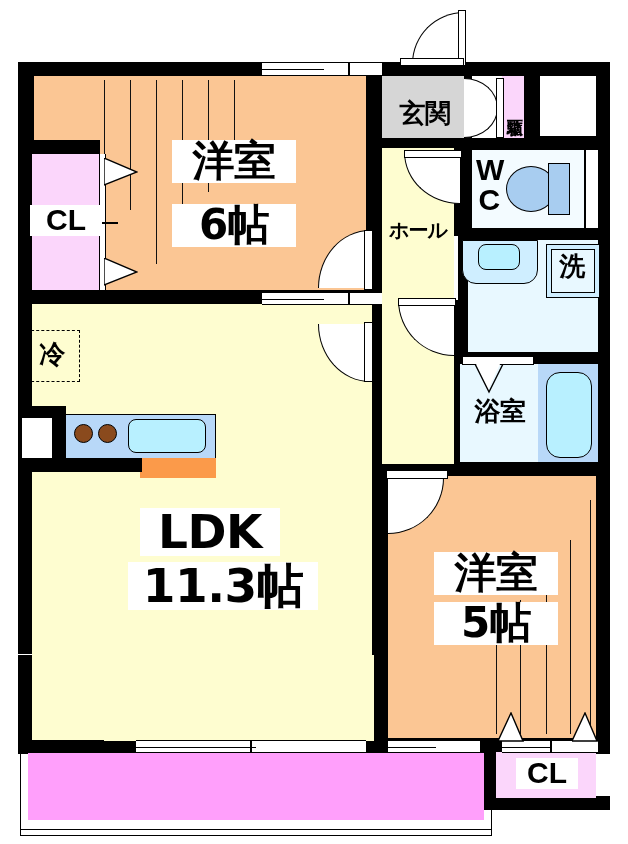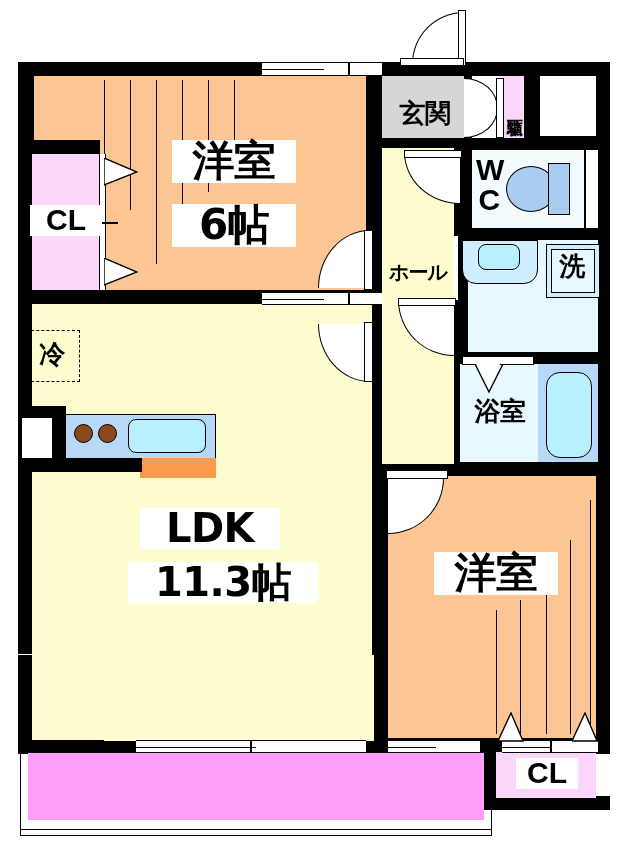--- a/index.html
+++ b/index.html
@@ -34,21 +34,21 @@
     position: absolute;
     color: #000000;
     font-weight: bold;
     background: #ffffff;
     line-height: 1.02;
     text-align: center;
     white-space: pre;
     letter-spacing: -0.5px;
   }
   .lbl-big   { font-size: 42px; }
-  .lbl-ldk   { font-size: 40px; }
+  .lbl-ldk   { font-size: 47px; }
   .lbl-cl    { font-size: 30px; font-family: "Liberation Sans", sans-serif; letter-spacing: 0px;}
   .lbl-med   { font-size: 26px; }
   .lbl-sm    { font-size: 20px; }
   .lbl-wc    { font-size: 30px; font-family: "Liberation Sans", sans-serif; line-height: 0.92; }
   .lbl-bal   { font-size: 30px; }
   .lbl-vert  { font-size: 16px; line-height: 1.0; writing-mode: horizontal-tb; }
 
   
   .door-arc {
     position: absolute;
@@ -274,25 +274,26 @@
   <div class="label lbl-ldk" style="left:140px; top:508px; width:140px;">LDK</div>
   <div class="label lbl-ldk" style="left:128px; top:562px; width:190px;">11.3帖</div>
 
   <div class="label lbl-med" style="left:394px; top:88px; width:62px; background:transparent;margin-top:12px;">玄関</div>
 
   <div class="label lbl-vert" style="left:501px; top:78px; width:22px; background:transparent; writing-mode:vertical-rl; text-orientation:upright; height:58px; letter-spacing:0px;">下駄箱</div>
 
   <div class="label lbl-wc" style="left:476px; top:156px; width:26px; background:transparent;">W</div>
   <div class="label lbl-wc" style="left:476px; top:186px; width:26px; background:transparent;">C</div>
 
-  <div class="label lbl-sm" style="left:383px; top:220px; width:70px; background:transparent; letter-spacing:-1px;margin-top:42px;">ホール</div>
+  <div class="label lbl-sm" style="left:383px; top:220px; width:70px; background:transparent; letter-spacing:-1px;">ホール</div>
 
 
   <div class="label lbl-med" style="left:556px; top:253px; width:32px; background:transparent;">洗</div>
 
   <div class="label lbl-med" style="left:470px; top:398px; width:60px; background:transparent;">浴室</div>
 
   <div class="label lbl-big" style="left:434px; top:552px; width:124px;">洋室</div>
+  <div class="label lbl-big" style="left:434px; top:602px; width:124px;">5帖</div>
 
 
   <div class="label lbl-cl" style="left:516px; top:758px; width:62px;">CL</div>
 
 </div>
 
 </body></html>

